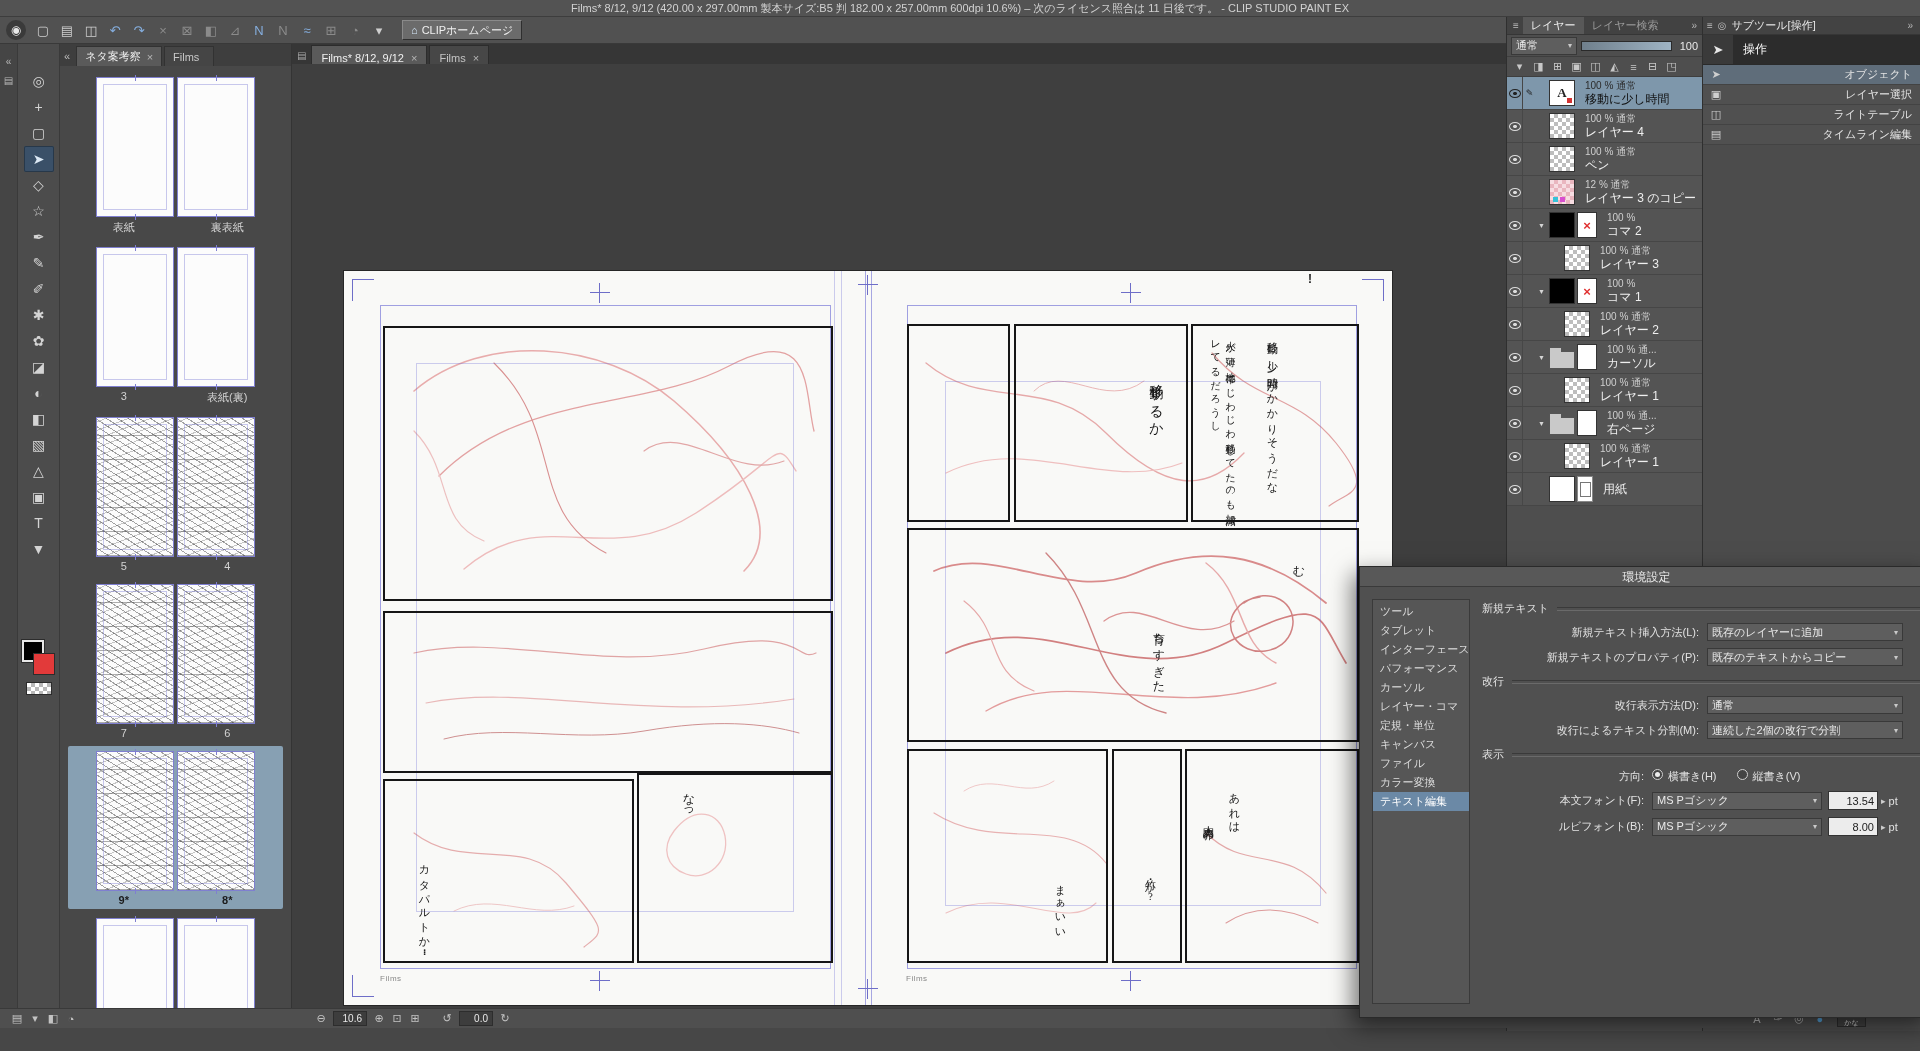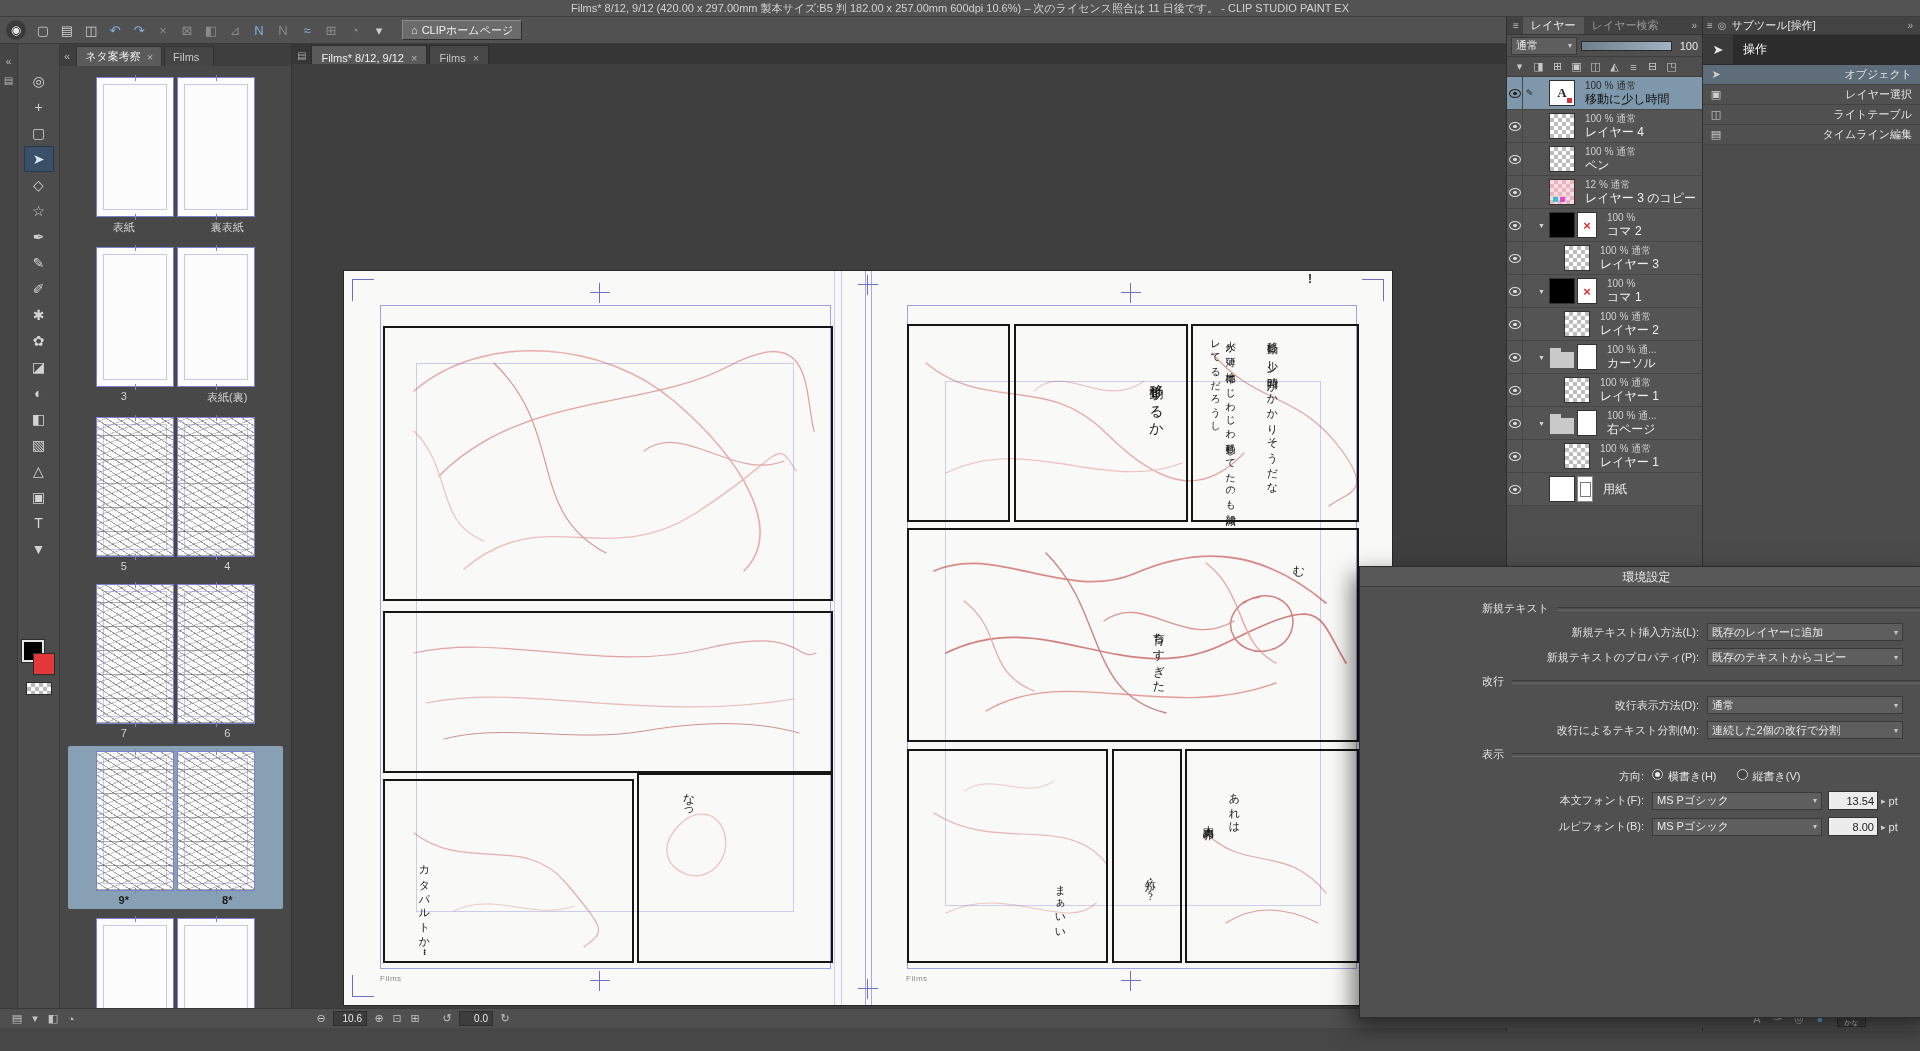--- a/index.html
+++ b/index.html
@@ -837,20 +837,45 @@
           <span class="st-ic"><span>▤</span></span>
           <span class="st-label">タイムライン編集</span>
         </div>
 
     </div>
   </div>
 
   <div class="dialog">
     <div class="dlg-title">環境設定</div>
     <div class="dlg-body">
+      <div class="dlg-list">
+
+          <div class="dlg-li" data-state="">ツール</div>
+
+          <div class="dlg-li" data-state="">タブレット</div>
+
+          <div class="dlg-li" data-state="">インターフェース</div>
+
+          <div class="dlg-li" data-state="">パフォーマンス</div>
+
+          <div class="dlg-li" data-state="">カーソル</div>
+
+          <div class="dlg-li" data-state="">レイヤー・コマ</div>
+
+          <div class="dlg-li" data-state="">定規・単位</div>
+
+          <div class="dlg-li" data-state="">キャンバス</div>
+
+          <div class="dlg-li" data-state="">ファイル</div>
+
+          <div class="dlg-li" data-state="">カラー変換</div>
+
+          <div class="dlg-li" data-state="selected">テキスト編集</div>
+
+      </div>
       <div class="dlg-content">
         <div class="grp">
           <span>新規テキスト</span>
         </div>
 
           <div class="prow">
             <label>新規テキスト挿入方法(L):</label>
             <div class="dd">
               <span>既存のレイヤーに追加</span>
               <span class="dda">▾</span>

